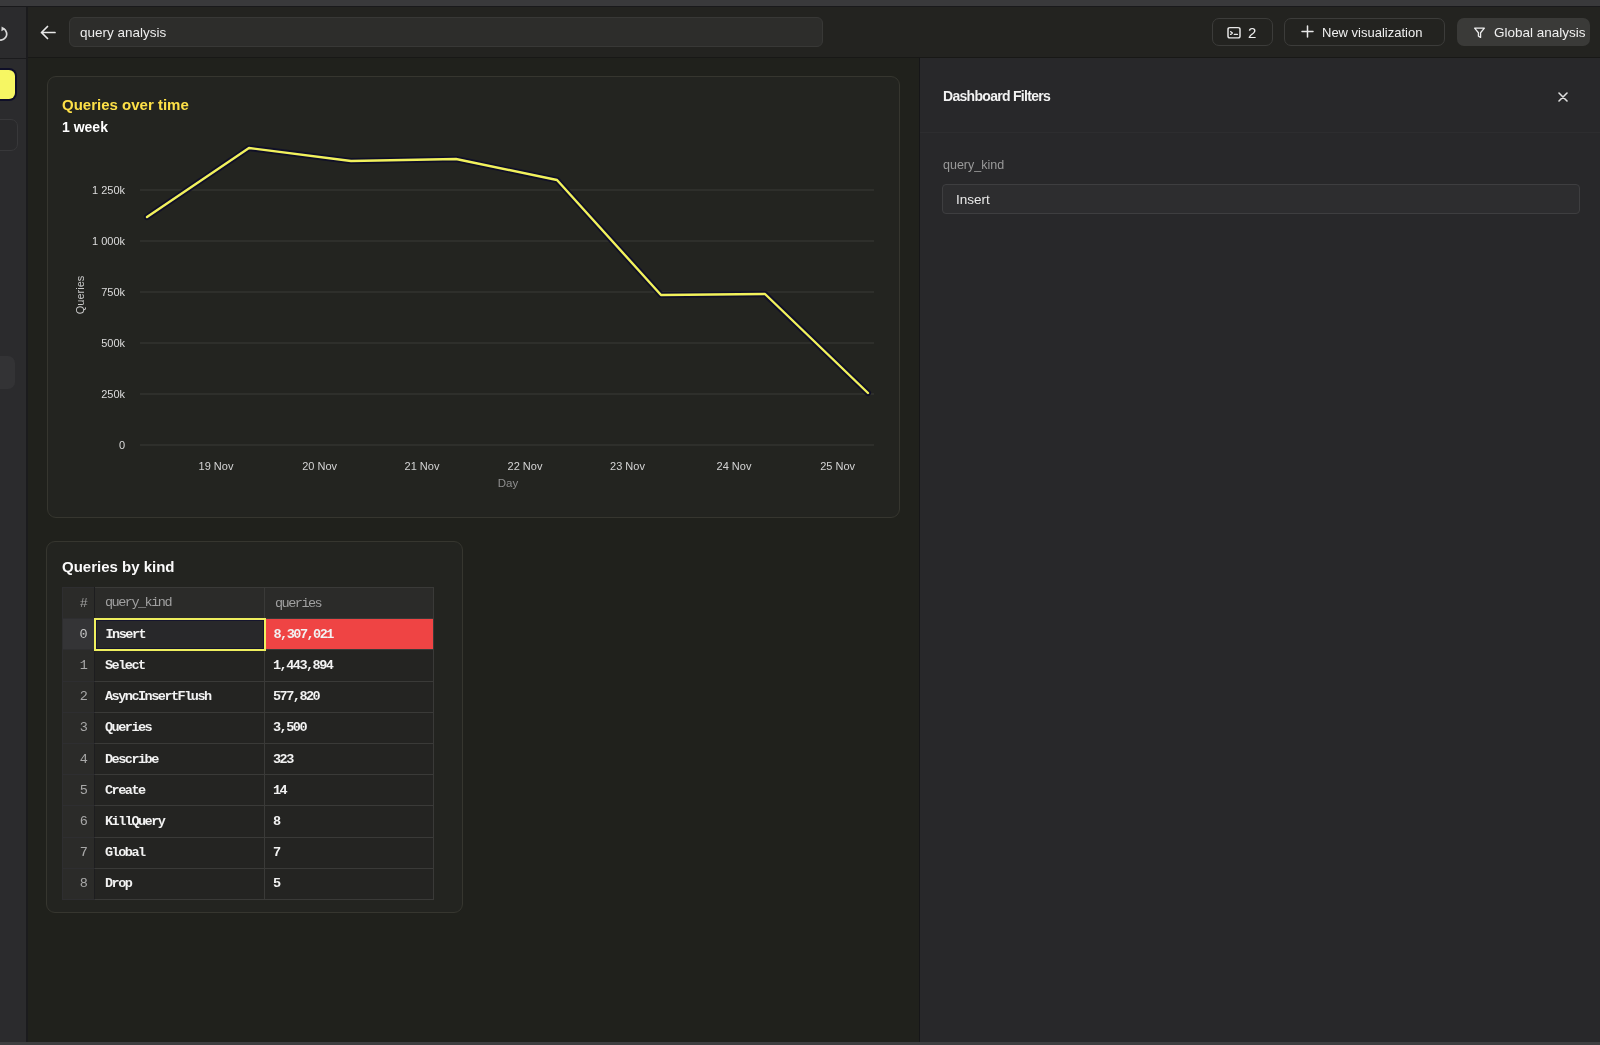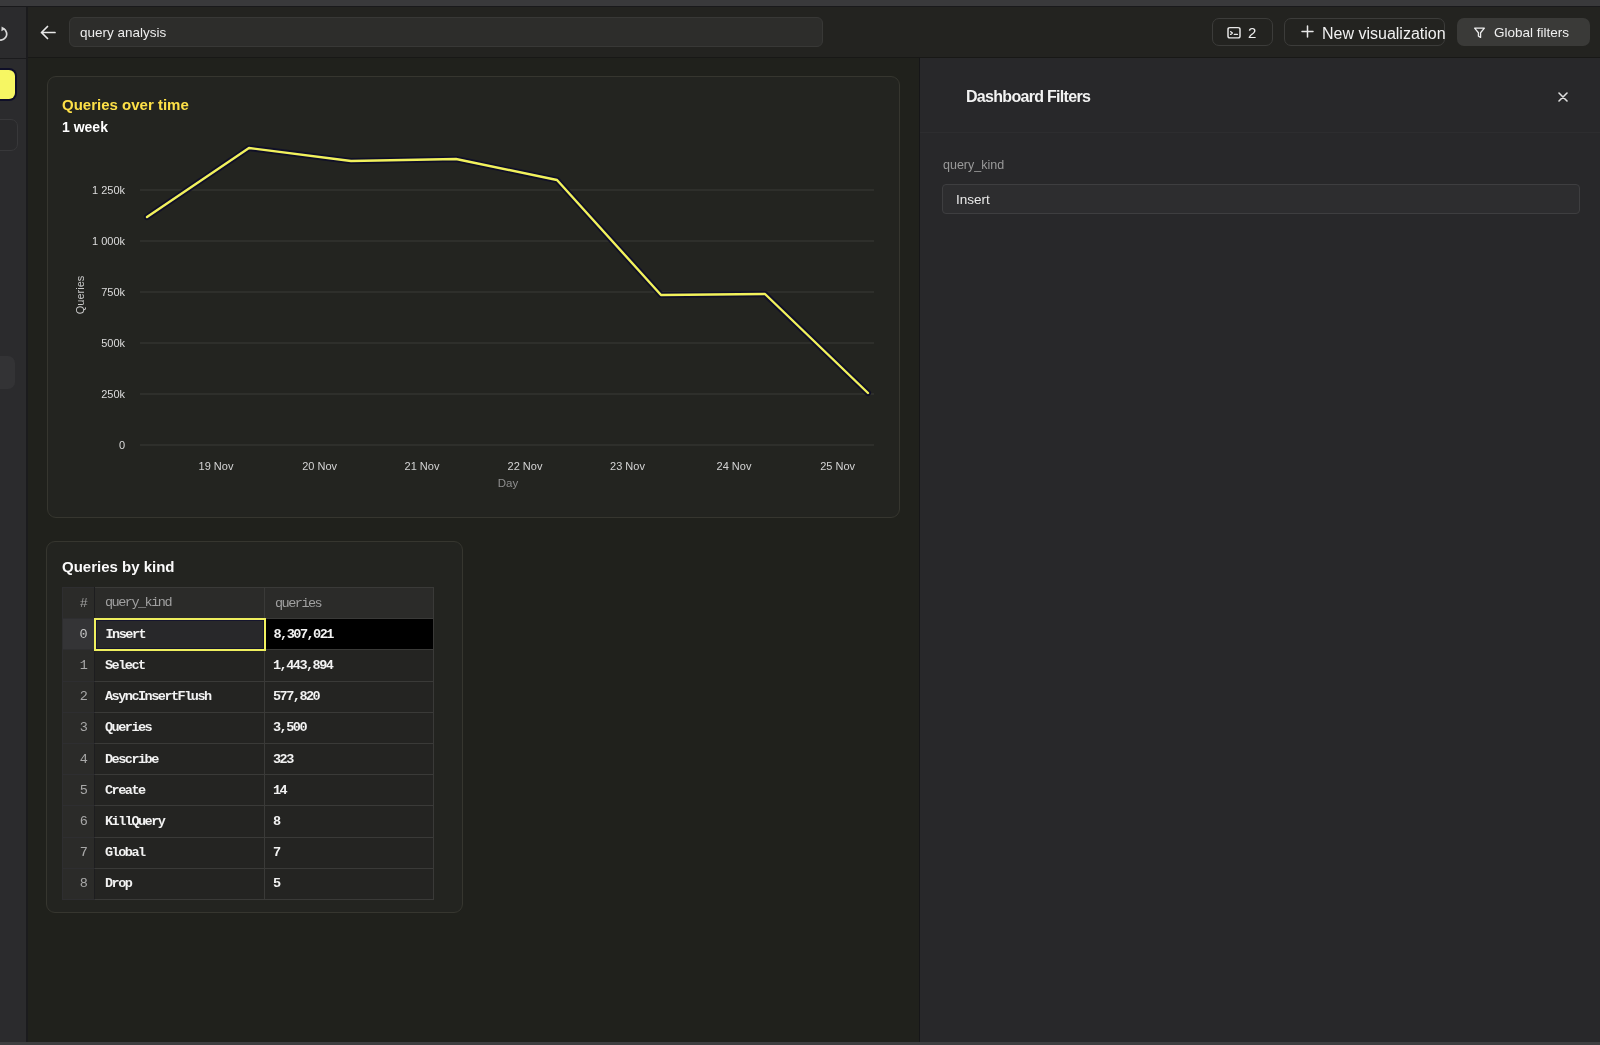--- a/index.html
+++ b/index.html
@@ -35,44 +35,44 @@
     <rect x="3" y="3" width="18" height="18" rx="3"></rect>
     <path d="m7 10 2.5 2.5L7 15"></path>
     <path d="M12.5 15h4.5"></path>
   </svg>
   <div class="abs" style="left:1248px;top:24px;font-size:15px;color:#f0f0f0;">2</div>
 
   <div class="abs" style="left:1284px;top:18px;width:161px;height:28px;border:1px solid #3c3c3a;border-radius:7px;"></div>
   <svg class="abs" style="left:1301px;top:25px;" width="13" height="13" viewBox="0 0 13 13">
     <path d="M6.5 1 V12 M1 6.5 H12" stroke="#e8e8e8" stroke-width="1.5" stroke-linecap="round"></path>
   </svg>
-  <div class="abs" style="left:1322px;top:25px;font-size:16px;color:#f0f0f0;">New visualization</div>
+  <div class="abs" style="left:1322px;top:25px;font-size:13px;color:#f0f0f0;">New visualization</div>
 
   <div class="abs" style="left:1457px;top:18px;width:133px;height:28px;background:#3a3a38;border-radius:7px;"></div>
   <svg class="abs" style="left:1473px;top:26px;" width="13" height="13" viewBox="0 0 24 24" fill="none" stroke="#ededed" stroke-width="2.4" stroke-linecap="round" stroke-linejoin="round">
     <path d="M21 4H3l7 8.46V19l4 2v-8.54z"></path>
   </svg>
-  <div class="abs" style="left:1494px;top:25px;font-size:13.5px;color:#f0f0f0;">Global filters</div>
+  <div class="abs" style="left:1494px;top:25px;font-size:13.5px;color:#f0f0f0;">Global analysis</div>
 
   <div class="abs" style="left:0;top:7px;width:26px;height:1035px;background:#2b2b2d;overflow:hidden;">
     <svg class="abs" style="left:-7px;top:18.5px;" width="16" height="16" viewBox="0 0 16 16" fill="none">
       <path d="M10.2 2.6 A 6 6 0 1 1 4.6 2.9" stroke="#d9d9d9" stroke-width="1.7" stroke-linecap="round"></path>
       <path d="M8.6 0.4 L12.4 2.9 L8.4 5.2 Z" fill="#d9d9d9"></path>
     </svg>
     <div class="abs" style="left:-13px;top:63px;width:28px;height:29px;background:#f6f663;border-radius:6px;box-shadow:0 0 0 2px #0e0e28;"></div>
     <div class="abs" style="left:-12px;top:112px;width:30px;height:32px;background:#29292b;border:1px solid #38383a;border-radius:7px;"></div>
     <div class="abs" style="left:-12px;top:349px;width:27px;height:33px;background:#333335;border-radius:7px;"></div>
       <div class="abs" style="left:0;top:51px;width:26px;height:1px;background:#1b1b1d;"></div>
   </div>
   <div class="abs" style="left:26px;top:7px;width:2px;height:1035px;background:#1b1b1d;"></div>
 
   <div class="abs" style="left:920px;top:58px;width:680px;height:984px;background:#28282a;"></div>
   <div class="abs" style="left:919px;top:58px;width:1px;height:984px;background:#161618;"></div>
   <div class="abs" style="left:920px;top:132px;width:680px;height:1px;background:#2d2d2f;"></div>
-  <div class="abs" style="left:943px;top:88px;font-size:16px;font-weight:700;letter-spacing:-0.7px;color:#f2f2f2;margin-left:23px;">Dashboard Filters</div>
+  <div class="abs" style="left:943px;top:88px;font-size:14px;font-weight:700;letter-spacing:-0.7px;color:#f2f2f2;">Dashboard Filters</div>
   <svg class="abs" style="left:1558px;top:91.5px;" width="10" height="10" viewBox="0 0 10 10">
     <path d="M1 1 L9 9 M9 1 L1 9" stroke="#dedede" stroke-width="1.6" stroke-linecap="round"></path>
   </svg>
   <div class="abs" style="left:943px;top:158px;font-size:12.5px;color:#9a9a9a;">query_kind</div>
   <div class="abs" style="left:942px;top:184px;width:638px;height:30px;background:#2d2d2f;border:1px solid #3e3e40;border-radius:4px;"></div>
   <div class="abs" style="left:956px;top:192px;font-size:13.5px;color:#e9e9e9;">Insert</div>
 
   <div class="abs" style="left:47px;top:76px;width:853px;height:442px;background:#232420;border:1px solid #36362f;border-radius:9px;"></div>
   <div class="abs" style="left:62px;top:96px;font-size:15px;font-weight:700;color:#fde047;">Queries over time</div>
   <div class="abs" style="left:62px;top:119px;font-size:14px;font-weight:700;color:#ffffff;">1 week</div>
@@ -119,21 +119,21 @@
         </colgroup>
       <tbody>
           <tr style="height:31.2px;background:#2b2b29;color:#a0a0a0;">
         <td style="text-align:center;padding-left:9px;border:1px solid #2e2e30;border-right:1px solid #1d1d1f;">#</td>
         <td style="padding-left:10px;border:1px solid #3a3a38;">query_kind</td>
         <td style="padding-left:10px;border:1px solid #3a3a38;">queries</td>
       </tr>
       <tr style="height:31.2px;">
         <td class="n" style="background:#343436;color:#c4c4c4;">0</td>
         <td class="d" style="background:#28282a;border:2px solid #efef5e;box-shadow:inset 0 0 0 1px #15152e;">Insert</td>
-        <td class="d" style="background:#000000;">8,307,021</td>
+        <td class="d" style="background:#ef4444;">8,307,021</td>
       </tr>
       <tr style="height:31.2px;">
         <td class="n">1</td>
         <td class="d">Select</td>
         <td class="d">1,443,894</td>
       </tr>
       <tr style="height:31.2px;">
         <td class="n">2</td>
         <td class="d">AsyncInsertFlush</td>
         <td class="d">577,820</td>

